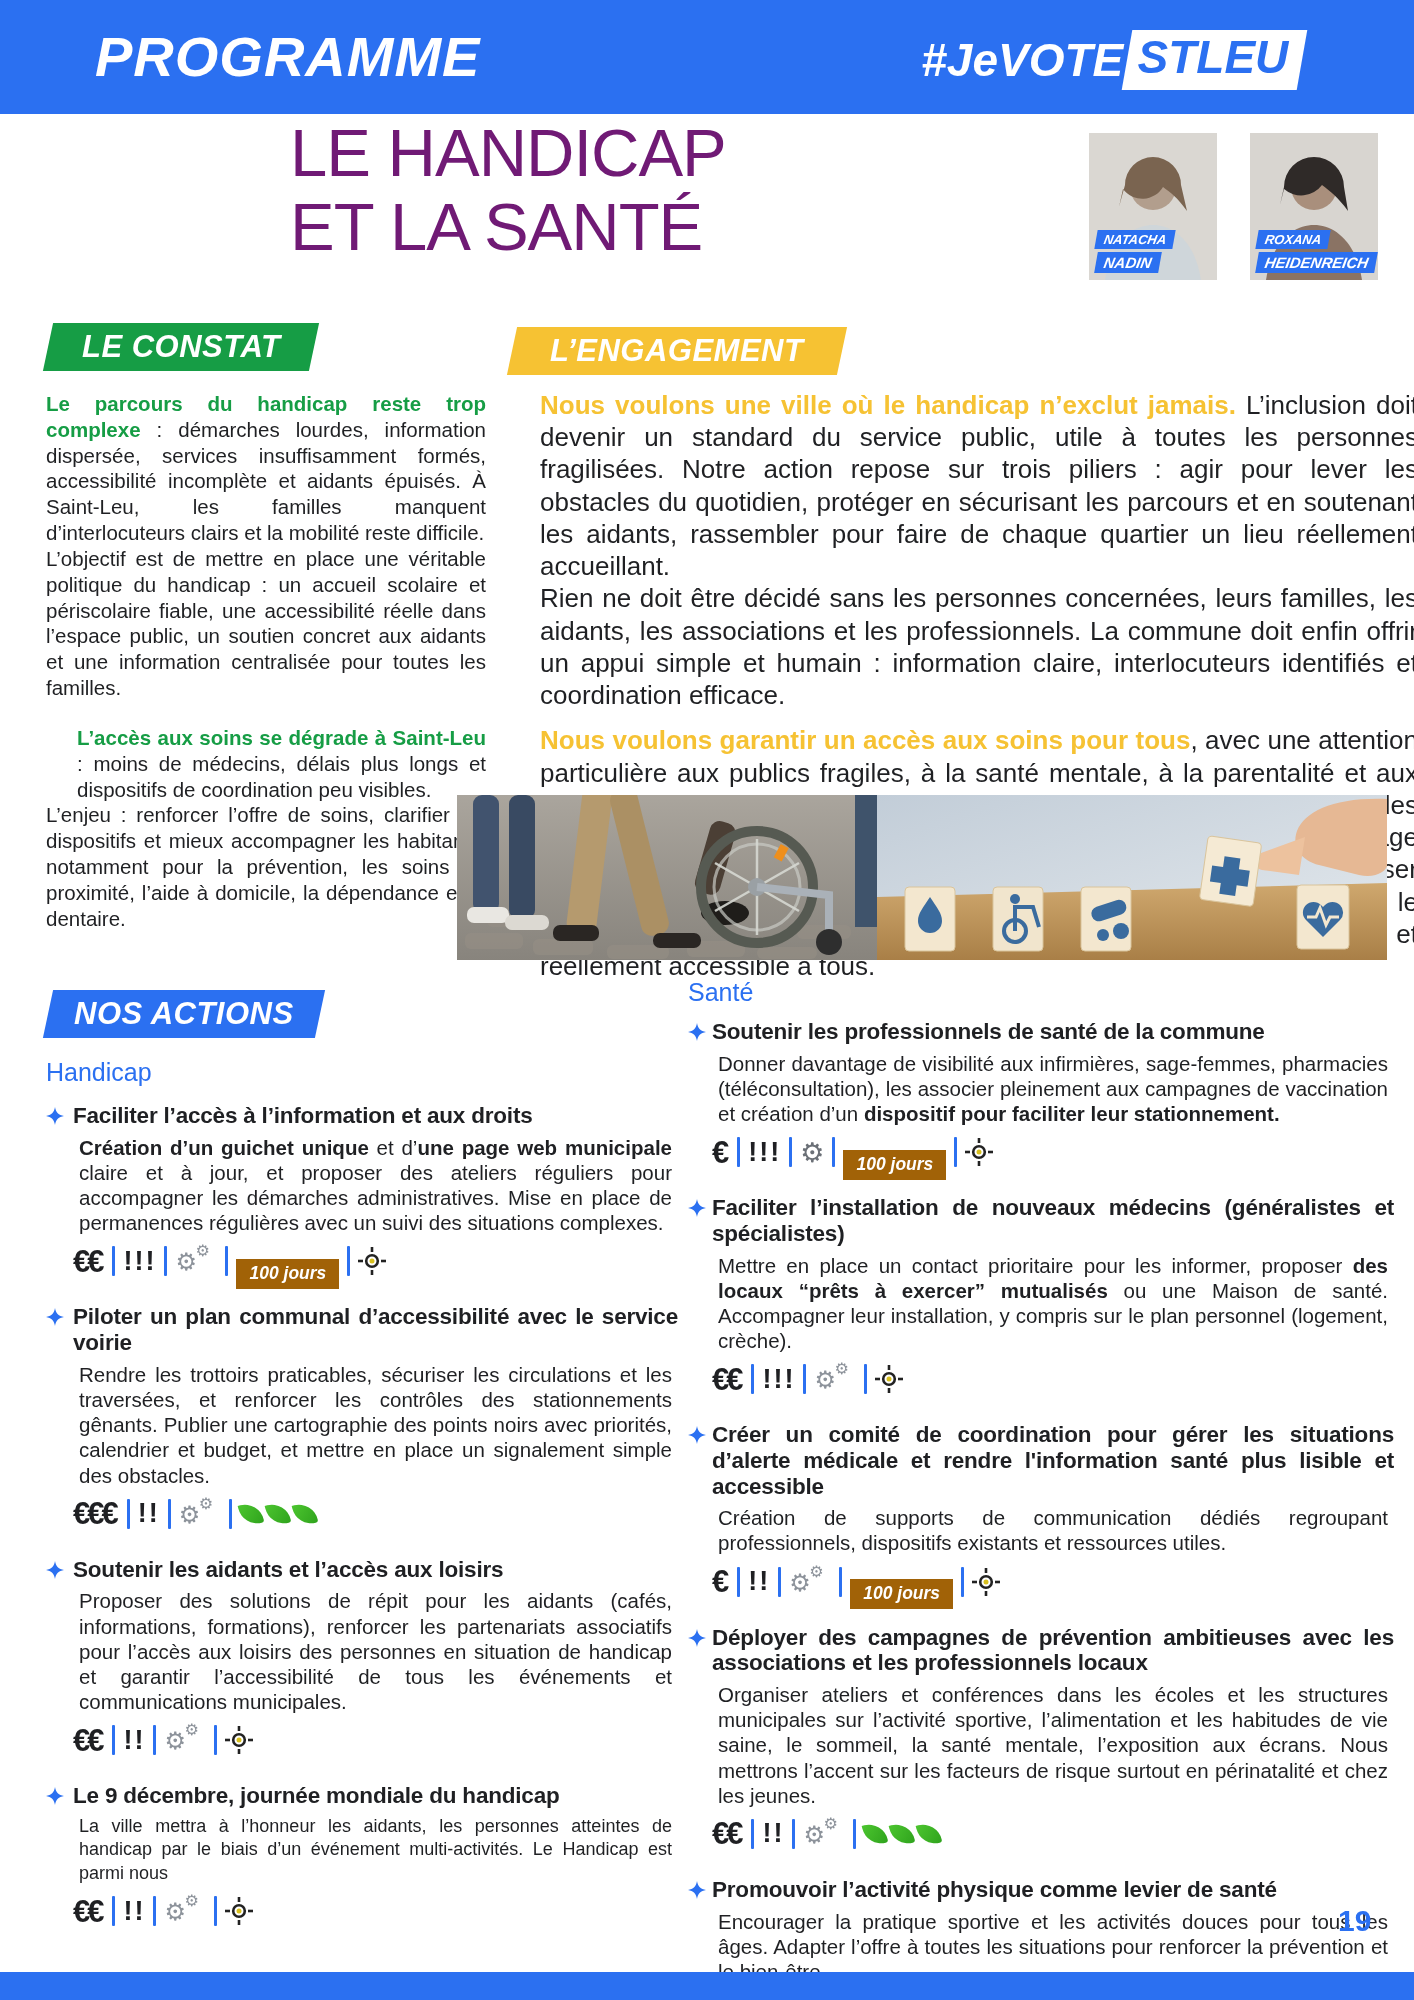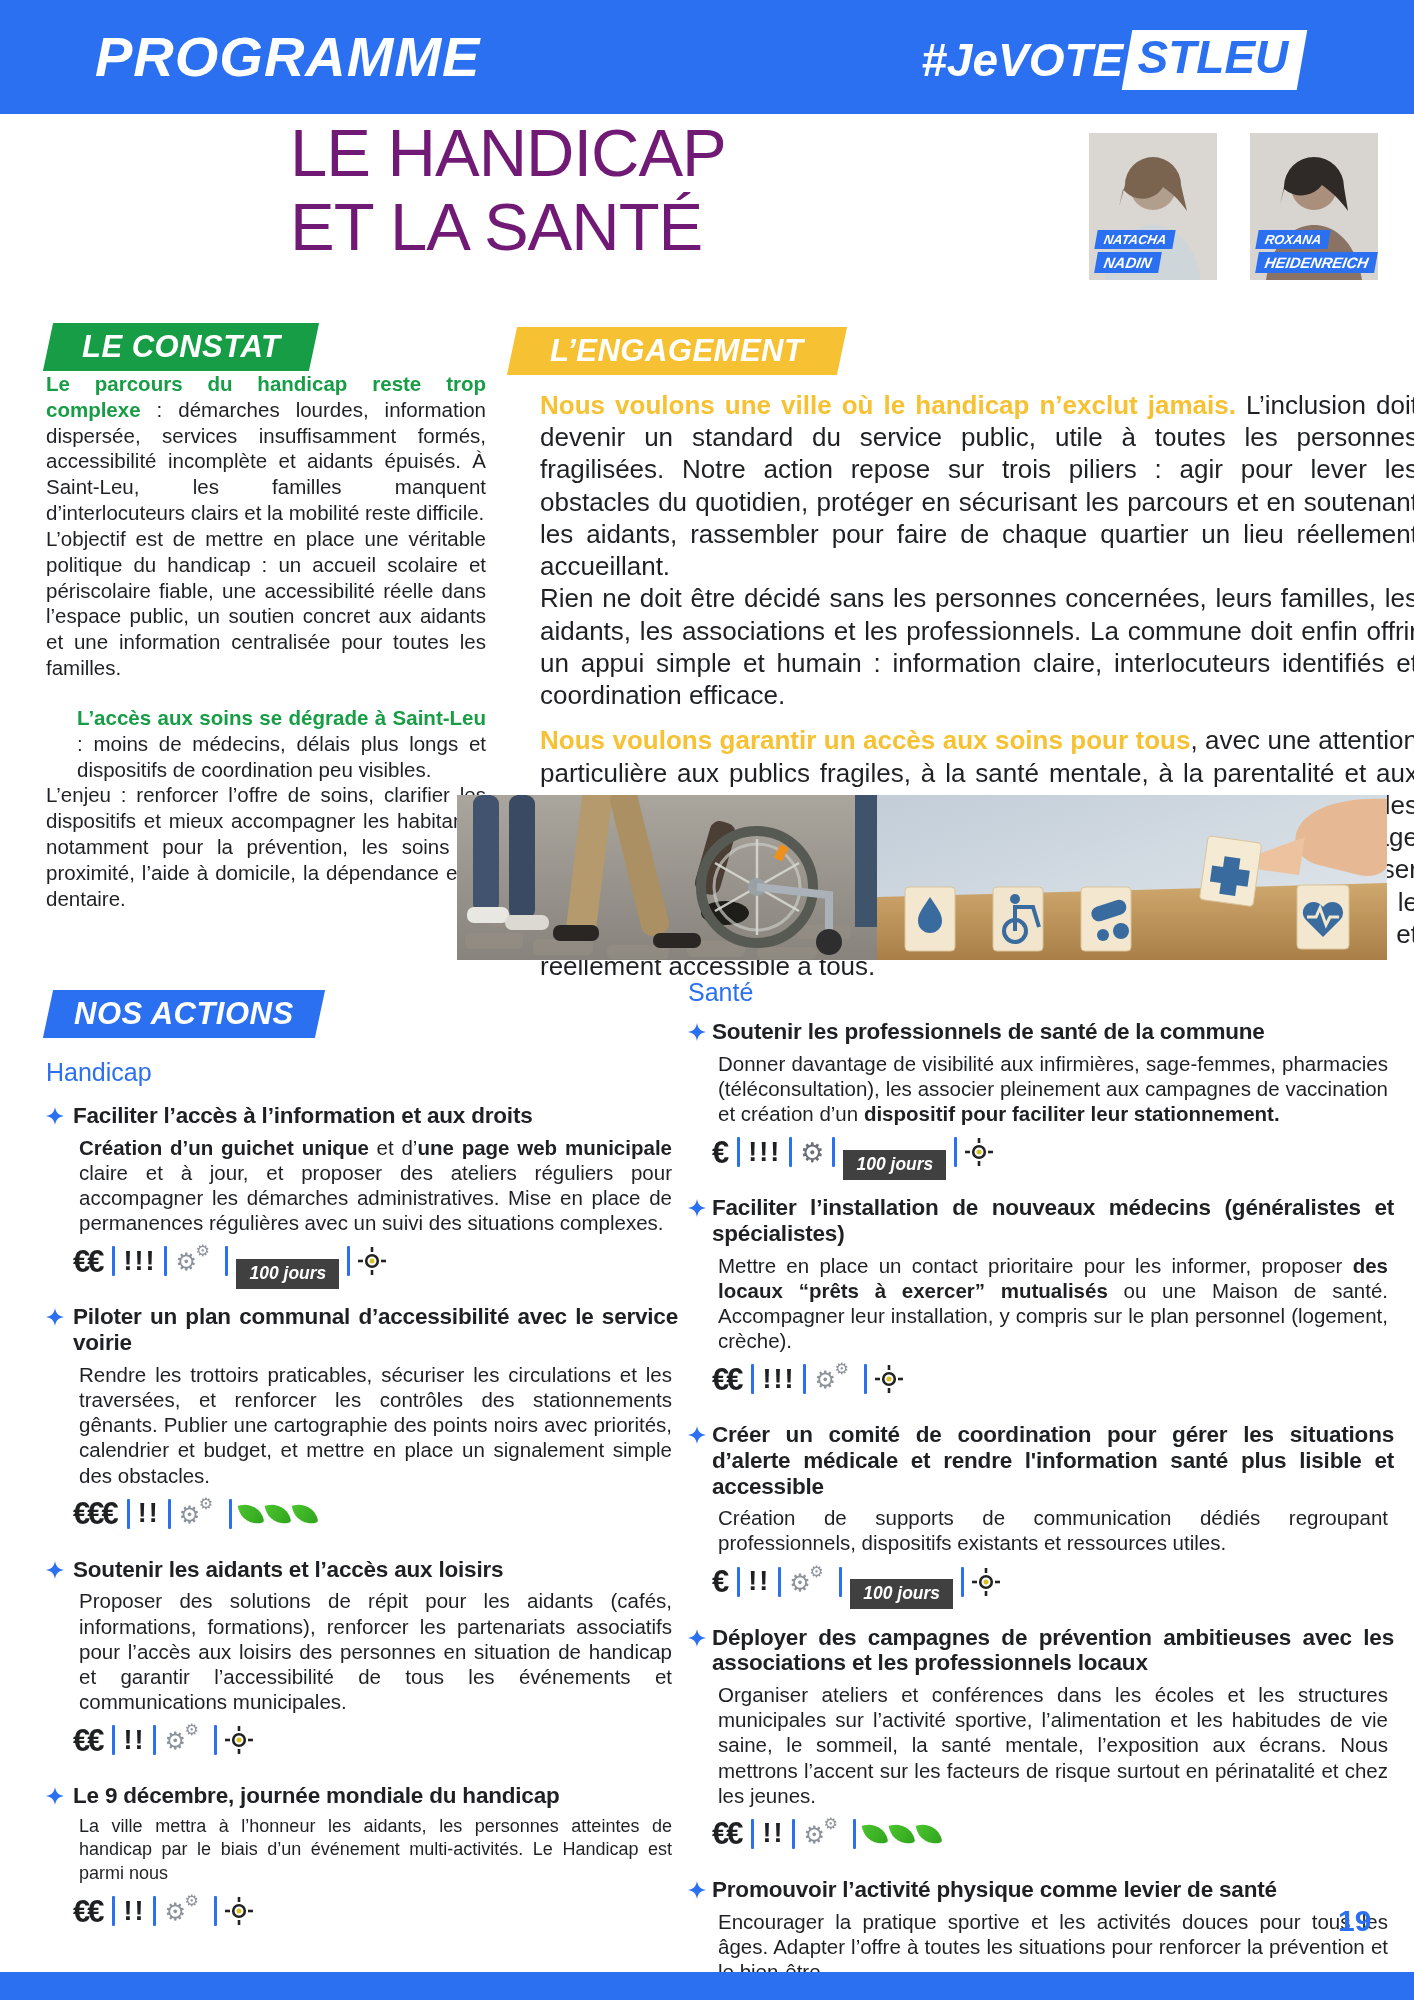--- a/index.html
+++ b/index.html
@@ -34,21 +34,21 @@
   .banner>span{transform:skewX(12deg);font-style:italic;font-weight:800;font-size:31px;color:#fff;letter-spacing:.5px;}
   .banner-constat{position:absolute;left:48px;top:323px;width:266px;background:#169D45;}
   .banner-engagement{position:absolute;left:512px;top:327px;width:330px;background:#F6C233;}
   .banner-actions{width:272px;background:#2B70F1;margin-left:2px;}
 
   
   .para{margin:0;text-align:justify;}
   .b{font-weight:700;}
   .green{color:#169D45;font-weight:700;}
   .yellow{color:#F6C233;font-weight:700;}
-  .constat-text{position:absolute;left:46px;top:371px;width:440px;font-size:20.5px;line-height:1.26;}
+  .constat-text{position:absolute;left:46px;top:391px;width:440px;font-size:20.5px;line-height:1.26;}
   .constat-text .gap{margin-top:24px;margin-left:31px;}
   .engagement-text{position:absolute;left:540px;top:389px;width:878px;font-size:26px;line-height:1.24;}
   .engagement-text .gap{margin-top:13px;}
 
   
   .photo{position:absolute;left:457px;top:795px;width:930px;height:165px;}
   .photo svg{display:block;}
 
   
   .left-col{position:absolute;left:46px;top:990px;width:632px;}
@@ -67,21 +67,21 @@
   
   .icons{display:flex;align-items:center;margin-top:7px;height:38px;}
   .sep{width:3px;height:30px;background:#2B70F1;margin:0 8px;flex:none;border-radius:1px;}
   .ic{display:inline-flex;align-items:center;line-height:1;}
   .euro{font-size:31px;font-weight:600;letter-spacing:-3px;padding-right:3px;}
   .excl{font-size:27px;font-weight:800;letter-spacing:2px;}
   .gears{position:relative;width:42px;height:38px;color:#8D939B;font-family:"DejaVu Sans",sans-serif;}
   .gears .g1{position:absolute;left:0;top:8px;font-size:24px;}
   .gears .g2{position:absolute;left:20px;top:1px;font-size:16px;}
   .gear1{color:#6b7077;font-family:"DejaVu Sans",sans-serif;font-size:27px;}
-  .badge{background:#404040;color:#fff;font-style:italic;font-weight:700;font-size:17.5px;padding:6px 13px;margin-top:25px;}
+  .badge{background:#a16207;color:#fff;font-style:italic;font-weight:700;font-size:17.5px;padding:6px 13px;margin-top:25px;}
   .target svg{display:block;}
   .leaves{display:flex;gap:5px;align-items:center;}
   .leaf{width:22px;height:22px;background:linear-gradient(135deg,#4cc52f,#2fa31d);
         border-radius:0 100% 3px 100%;transform:rotate(-14deg);display:inline-block;}
 
   
   .pagenum{position:absolute;left:1338px;top:1904px;color:#2B70F1;font-size:30px;font-weight:800;}
   .footer{position:absolute;left:0;top:1972px;width:100%;height:28px;background:#2B70F1;}
 </style>
 </head>

